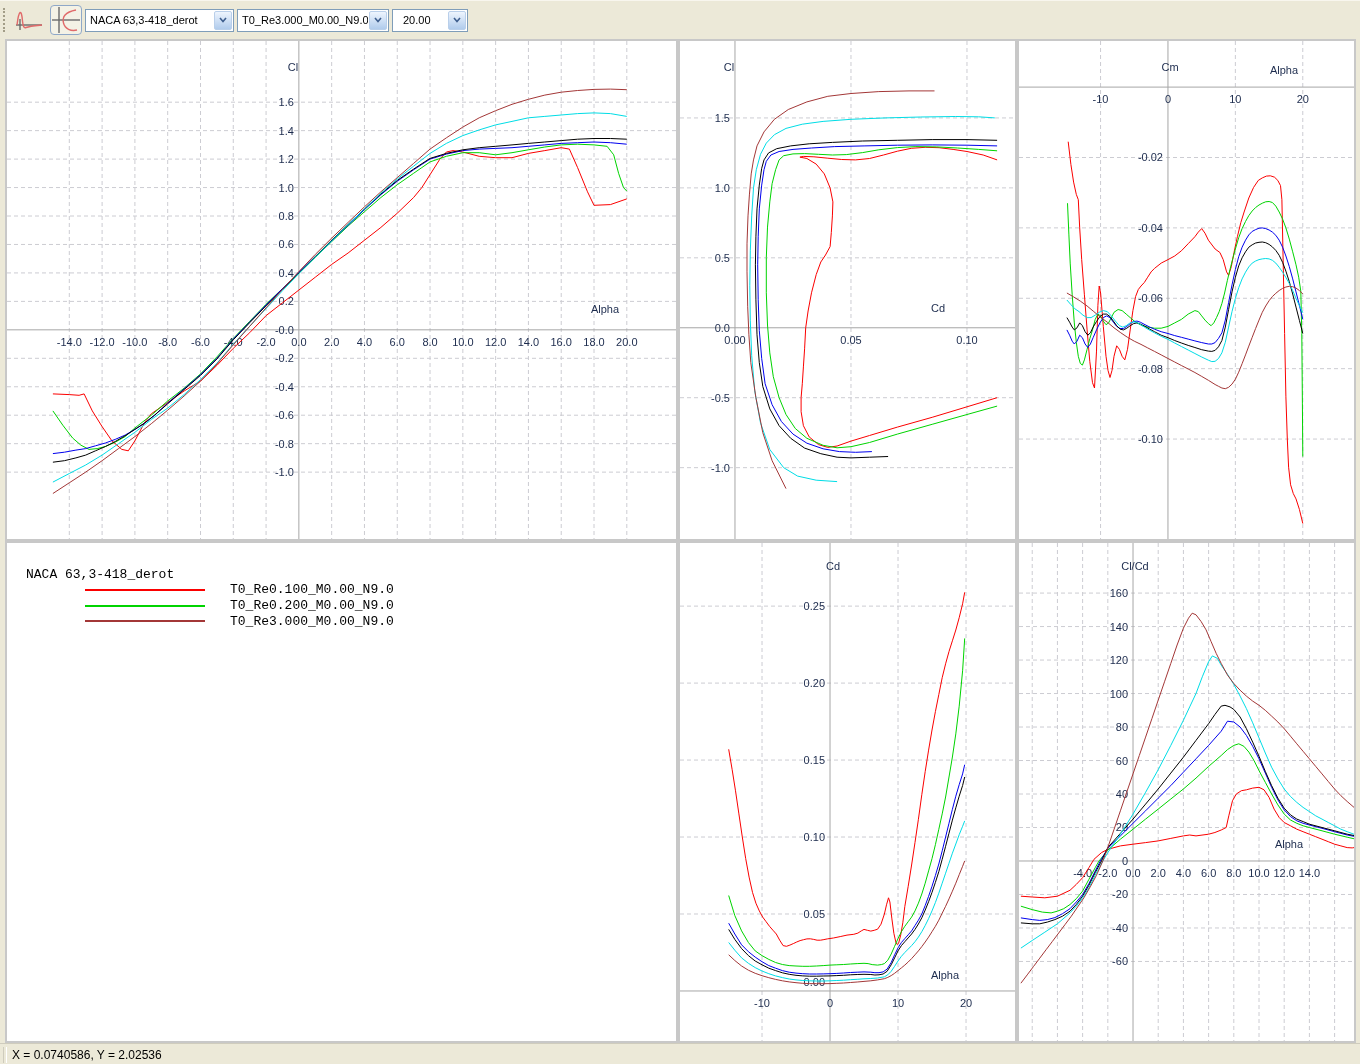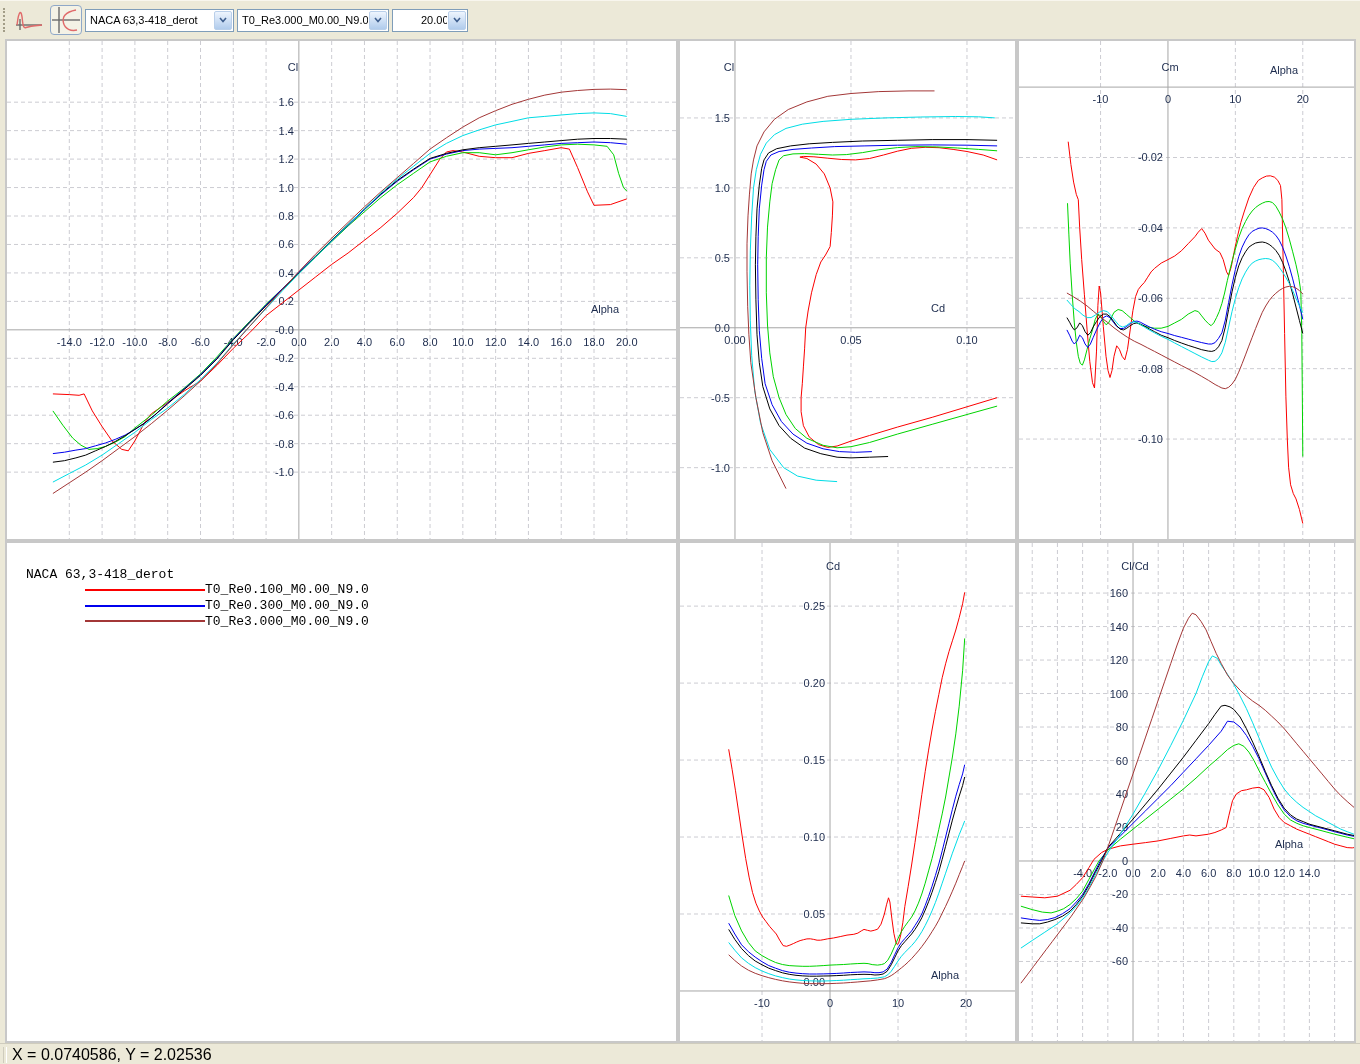--- a/index.html
+++ b/index.html
@@ -22,23 +22,23 @@
   .panel{background:#fff;position:relative;overflow:hidden;}
   .panel svg{position:absolute;left:0;top:0;width:100%;height:100%;}
   .grid-line{stroke:#ccccd2;stroke-width:1;stroke-dasharray:4 3;}
   .axis-line{stroke:#a6a6a6;stroke-width:1;}
   text.tick{font-family:"Liberation Sans",sans-serif;font-size:11px;fill:#1c2b4d;}
   
   .legend{padding:24px 0 0 19px;font-family:"Liberation Mono","DejaVu Sans Mono",monospace;font-size:13px;color:#000;}
   .legend-title{white-space:pre;}
   .legend-row{display:flex;align-items:center;height:15.8px;}
   .legend-sw{width:120px;height:2px;margin-left:59px;flex:0 0 auto;}
-  .legend-lbl{margin-left:0;white-space:pre;}
+  .legend-lbl{margin-left:25px;white-space:pre;}
   
-  .statusbar{height:21px;background:#ece9d8;border-top:1px solid #cfccbd;display:flex;align-items:center;font-size:16px;color:#000;}
+  .statusbar{height:21px;background:#ece9d8;border-top:1px solid #cfccbd;display:flex;align-items:center;font-size:12px;color:#000;}
   .status-sep{width:2px;height:16px;border-left:1px solid #cfccbd;border-right:1px solid #fff;margin:0 5px 0 3px;}
 </style>
 </head>
 <body>
 
 <div class="toolbar">
   <div class="grip"></div>
   <button class="tool-btn">
     <svg width="28" height="26" viewBox="0 0 28 26">
       <line x1="1" y1="18" x2="27" y2="18" stroke="#6a6a6a" stroke-width="1.4"></line>
@@ -63,21 +63,21 @@
   </div>
   <div class="combo c2">
     <span class="val">T0_Re3.000_M0.00_N9.0</span>
     <span class="arrow">
       <svg width="8" height="6" viewBox="0 0 8 6">
           <path d="M1 1 L4 4.5 L7 1" stroke="#3e5e8e" stroke-width="1.6" fill="none"></path>
         </svg>
     </span>
   </div>
   <div class="combo c3">
-    <span class="val" style="padding-left:28px">20.00</span>
+    <span class="val" style="padding-left:10px">20.00</span>
     <span class="arrow">
       <svg width="8" height="6" viewBox="0 0 8 6">
           <path d="M1 1 L4 4.5 L7 1" stroke="#3e5e8e" stroke-width="1.6" fill="none"></path>
         </svg>
     </span>
   </div>
 </div>
 
 <div class="panels">
   <div class="panel">
@@ -225,22 +225,22 @@
     </div>
   <div class="panel">
     <div class="legend">
       <div class="legend-title">NACA 63,3-418_derot</div>
       <div>
           <div class="legend-row">
             <span class="legend-sw" style="background: rgb(251, 0, 0);"></span>
             <span class="legend-lbl">T0_Re0.100_M0.00_N9.0</span>
           </div>
           <div class="legend-row">
-            <span class="legend-sw" style="background: rgb(0, 0, 238);"></span>
-            <span class="legend-lbl">T0_Re0.300_M0.00_N9.0</span>
+            <span class="legend-sw" style="background: rgb(0, 212, 0);"></span>
+            <span class="legend-lbl">T0_Re0.200_M0.00_N9.0</span>
           </div>
           <div class="legend-row">
             <span class="legend-sw" style="background: rgb(163, 55, 55);"></span>
             <span class="legend-lbl">T0_Re3.000_M0.00_N9.0</span>
           </div>
         </div>
     </div>
   </div>
   <div class="panel">
       <div class="chart">

